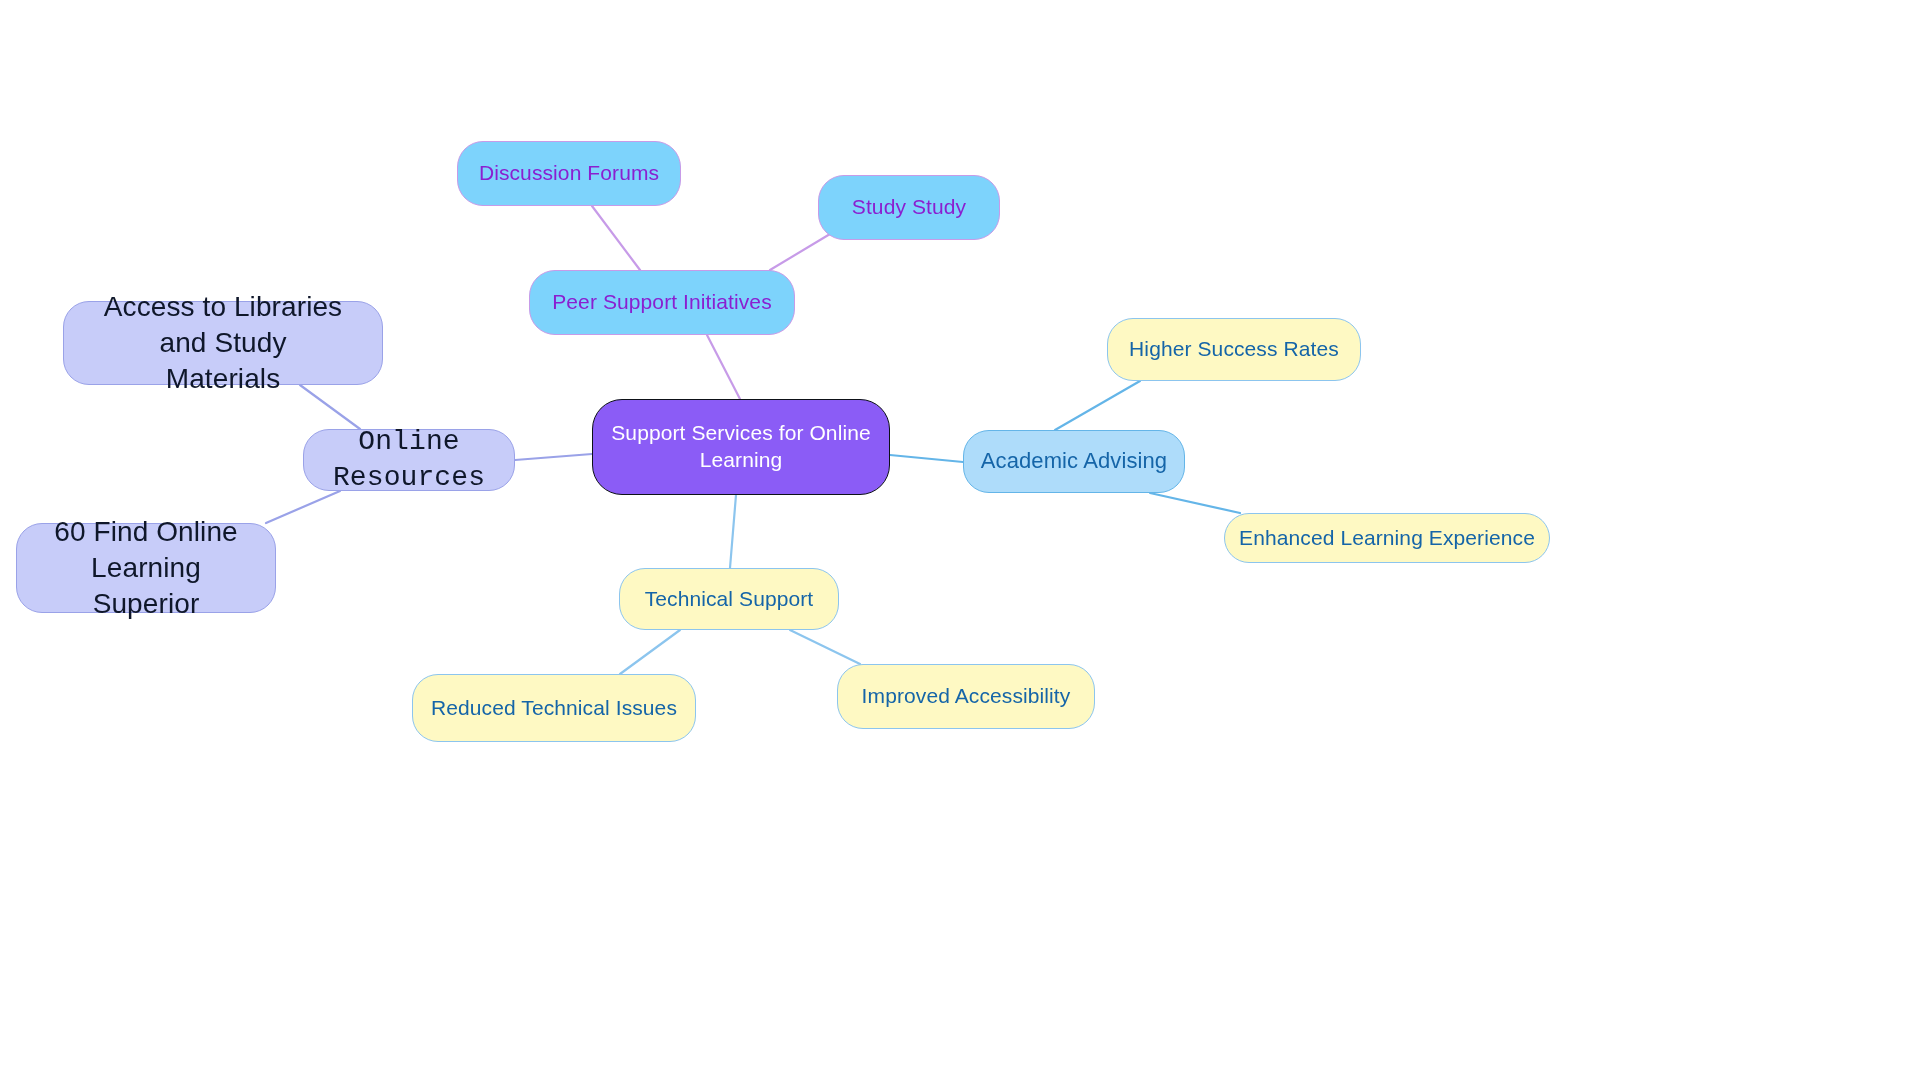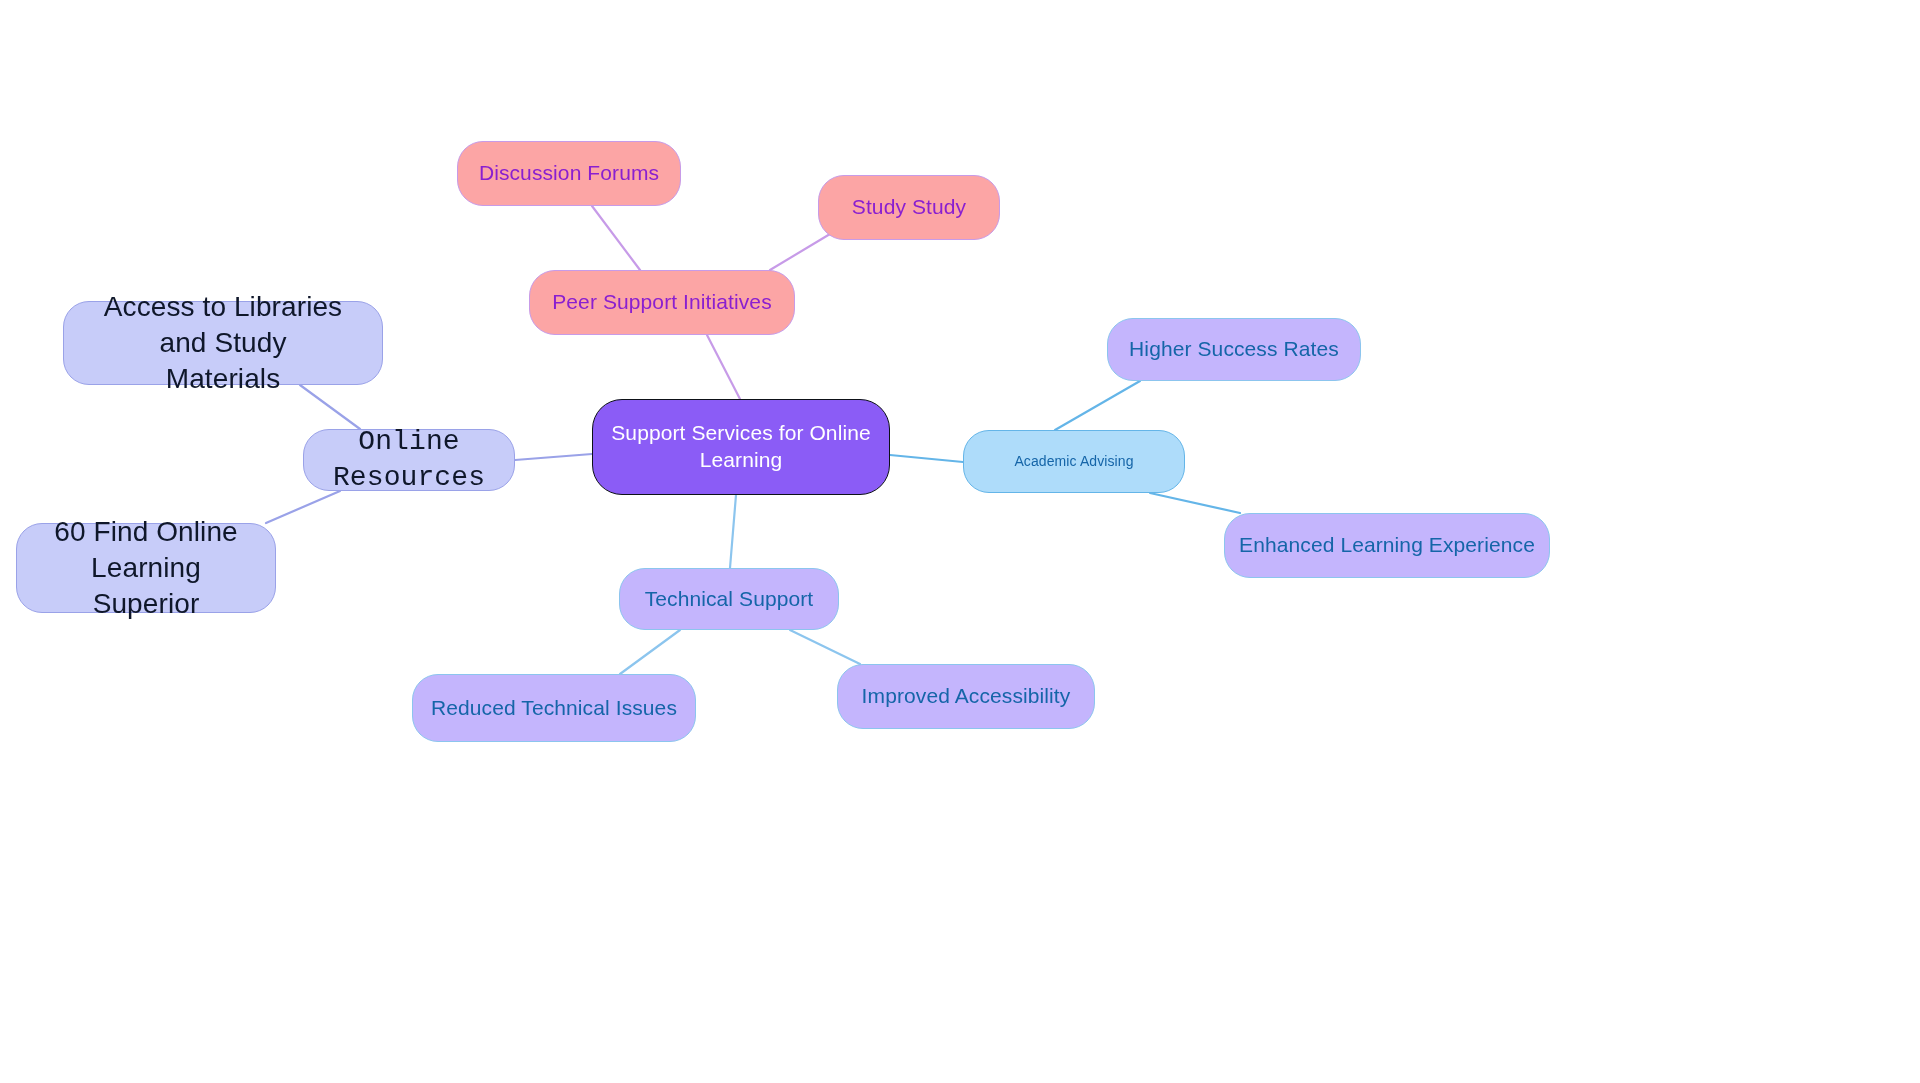--- a/index.html
+++ b/index.html
@@ -38,39 +38,39 @@
     white-space: pre-line;
   }
   .node.root {
     border-radius: 30px;
     font-size: 21px;
     color: #ffffff;
     background: #8b5cf6;
     border-color: #0d1117;
   }
   .node.purple {
-    background: #fca5a5;
+    background: #7dd3fc;
     border-color: #C79BE8;
     color: #8A1FD0;
     font-size: 21px;
   }
   .node.periwinkle {
     background: #C7CCF9;
     border-color: #9AA2E8;
     color: #0f172a;
     font-size: 28px;
   }
   .node.blue-mid {
     background: #AEDCFA;
     border-color: #64B5E8;
     color: #1565A8;
-    font-size: 14px;
+    font-size: 22px;
   }
   .node.blue-light {
-    background: #c4b5fd;
+    background: #fef9c3;
     border-color: #8CC5EE;
     color: #1565A8;
     font-size: 21px;
   }
 </style>
 </head>
 <body>
 
 <div id="canvas" style="background: rgb(255, 255, 255);">
   <svg id="edges" width="1920" height="1083" viewBox="0 0 1920 1083">
@@ -93,18 +93,18 @@
       <div class="node purple" style="left: 529px; top: 270px; width: 266px; height: 65px;">Peer Support Initiatives</div>
       <div class="node purple" style="left: 457px; top: 141px; width: 224px; height: 65px;">Discussion Forums</div>
       <div class="node purple" style="left: 818px; top: 175px; width: 182px; height: 65px;">Study Study</div>
       <div class="node periwinkle" style="left: 303px; top: 429px; width: 212px; height: 62px; font-family: Liberation Mono, monospace;">Online Resources</div>
       <div class="node periwinkle" style="left: 63px; top: 301px; width: 320px; height: 84px;">Access to Libraries and Study
 Materials</div>
       <div class="node periwinkle" style="left: 16px; top: 523px; width: 260px; height: 90px;">60 Find Online Learning
 Superior</div>
       <div class="node blue-mid" style="left: 963px; top: 430px; width: 222px; height: 63px;">Academic Advising</div>
       <div class="node blue-light" style="left: 1107px; top: 318px; width: 254px; height: 63px;">Higher Success Rates</div>
-      <div class="node blue-light" style="left: 1224px; top: 513px; width: 326px; height: 65px;">Enhanced Learning Experience</div>
+      <div class="node blue-light" style="left: 1224px; top: 513px; width: 326px; height: 50px;">Enhanced Learning Experience</div>
       <div class="node blue-light" style="left: 619px; top: 568px; width: 220px; height: 62px;">Technical Support</div>
       <div class="node blue-light" style="left: 412px; top: 674px; width: 284px; height: 68px;">Reduced Technical Issues</div>
       <div class="node blue-light" style="left: 837px; top: 664px; width: 258px; height: 65px;">Improved Accessibility</div>
     </div>
 </div>
 
 </body></html>

